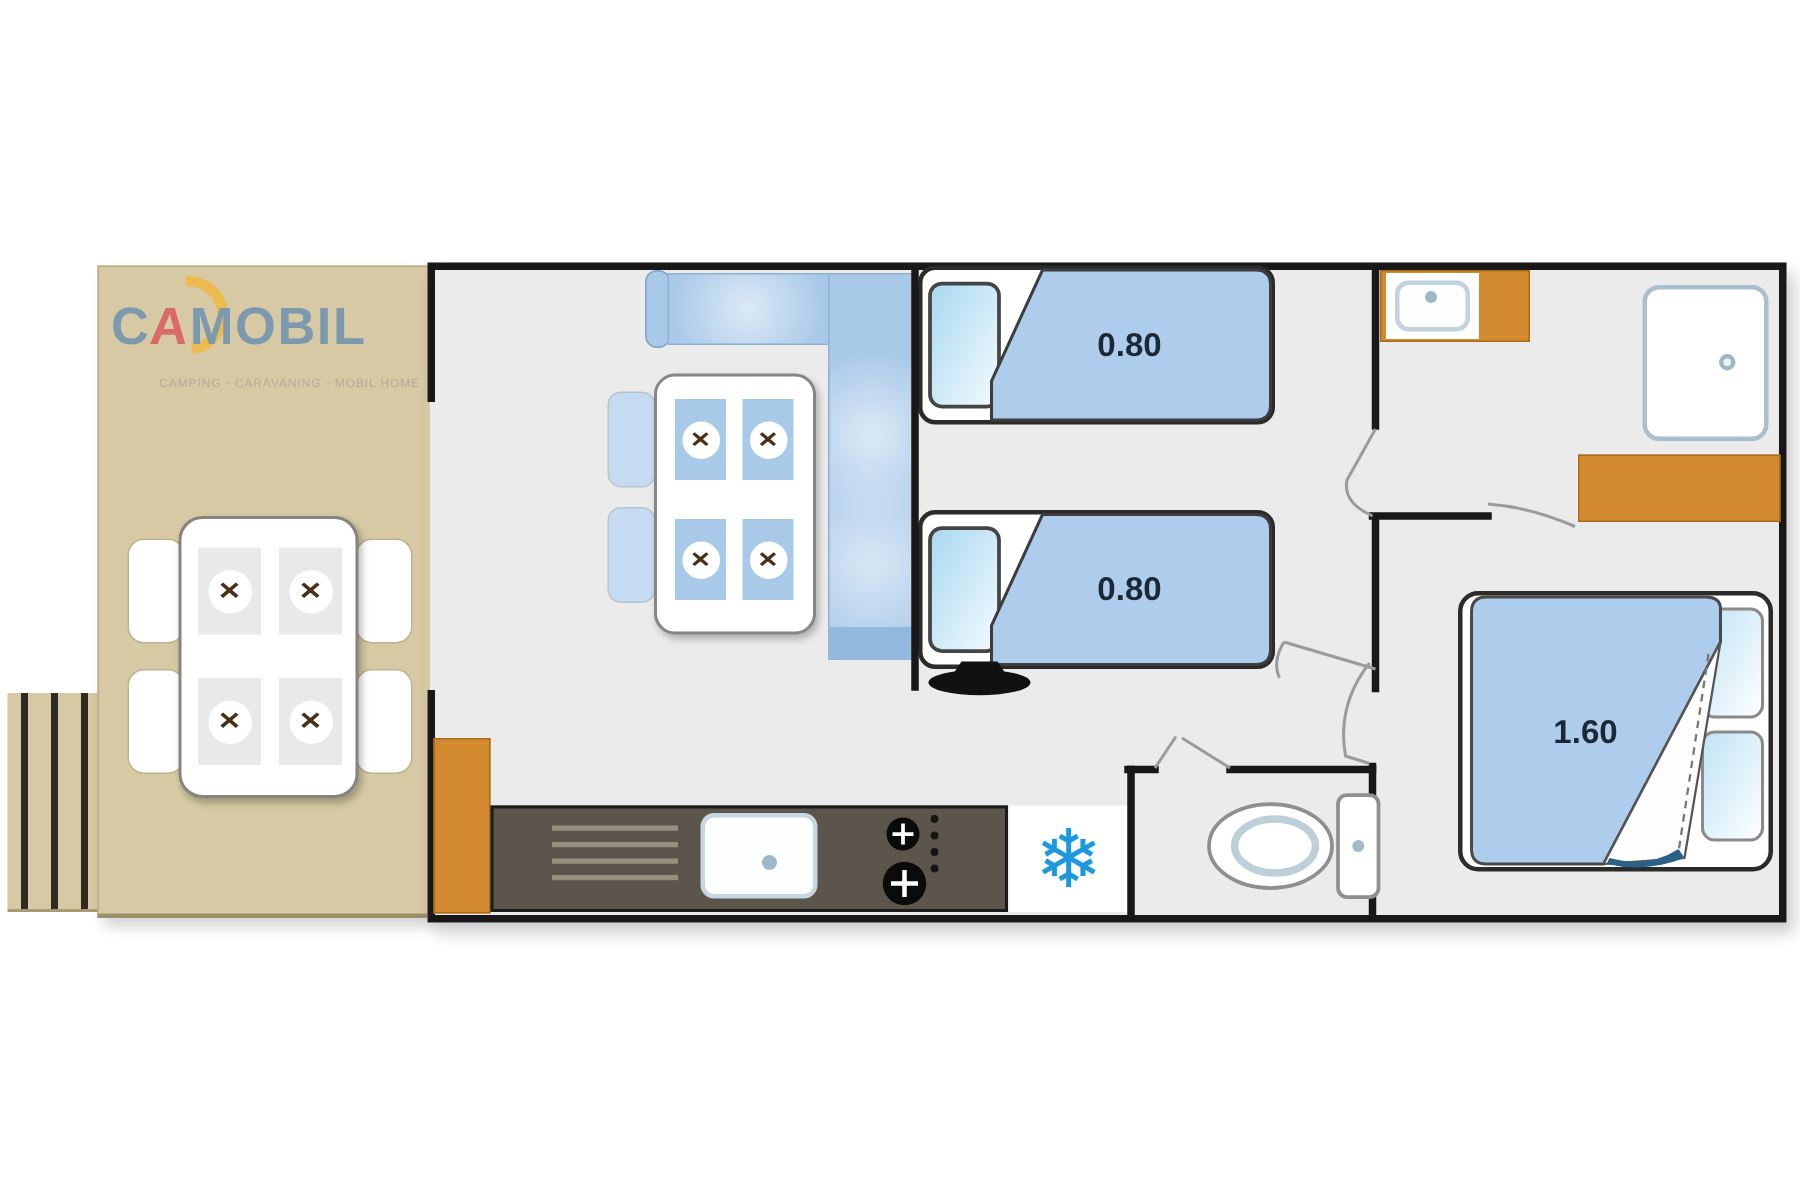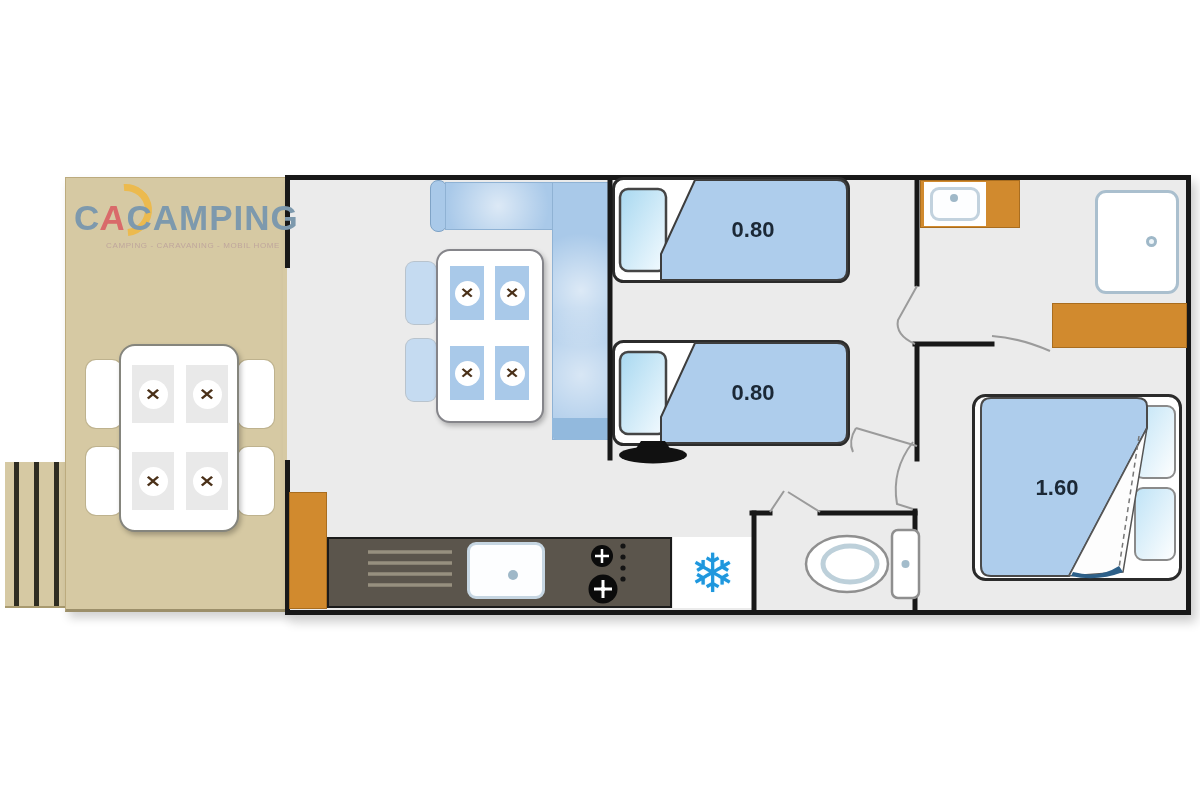--- a/index.html
+++ b/index.html
@@ -16,21 +16,21 @@
     border:1px solid #bcab7e;border-bottom:3px solid #9c8f6a;box-shadow:4px 6px 9px rgba(0,0,0,.18);}
 
   .logo{left:74px;top:200px;width:206px;height:70px;}
   .logo-row{position:relative;display:flex;font-weight:bold;font-size:35px;letter-spacing:1px;
     color:#7d99ad;line-height:1;}
   .logo-row span{position:relative;z-index:1;}
   .logo-a{color:#d96a6a;transform:skewX(-4deg);}
   .logo-sun{position:absolute;left:26px;top:-16px;width:38px;height:38px;border-radius:50%;
     border:7px solid #ecba4e;border-left-color:transparent;border-bottom-color:transparent;
     transform:rotate(40deg);z-index:0;}
-  .tagline{margin-top:6px;text-align:right;font-size:8px;letter-spacing:.6px;color:#bfa69c;}
+  .tagline{margin-top:16px;text-align:right;font-size:8px;letter-spacing:.6px;color:#bfa69c;}
 
   .chair-w{background:#ffffff;border-radius:10px;box-shadow:0 0 0 1px rgba(120,110,80,.25);}
   .t-table{left:119px;top:344px;width:120px;height:188px;background:#ffffff;border:2px solid #85857d;
     border-radius:16px;box-shadow:2px 3px 5px rgba(0,0,0,.25);}
   .mat-g{width:42px;height:58px;background:#e9e9e9;display:flex;align-items:center;justify-content:center;}
   .mat-b{width:34px;height:54px;background:#a9c9e9;display:flex;align-items:center;justify-content:center;}
   .plate{background:#ffffff;border-radius:50%;display:flex;align-items:center;justify-content:center;}
   .plate-lg{width:29px;height:29px;}
   .plate-sm{width:25px;height:25px;}
   .cutlery{color:#4a3018;font-weight:bold;font-size:19px;line-height:1;transform:scaleY(.85);}
@@ -89,21 +89,21 @@
 
   <div class="abs steps"></div>
 
   <div class="abs terrace"></div>
 
   <div class="abs logo">
     <div class="logo-row">
       <i class="logo-sun"></i>
       <span>C</span>
       <span class="logo-a">A</span>
-      <span>CAMPING</span>
+      <span>MOBIL</span>
     </div>
     <div class="tagline">CAMPING - CARAVANING - MOBIL HOME</div>
   </div>
 
   <div class="abs chair-w" style="left:86px;top:360px;width:36px;height:68px;"></div>
   <div class="abs chair-w" style="left:86px;top:447px;width:36px;height:68px;"></div>
   <div class="abs chair-w" style="left:238px;top:360px;width:36px;height:68px;"></div>
   <div class="abs chair-w" style="left:238px;top:447px;width:36px;height:68px;"></div>
 
   <div class="abs t-table"></div>

